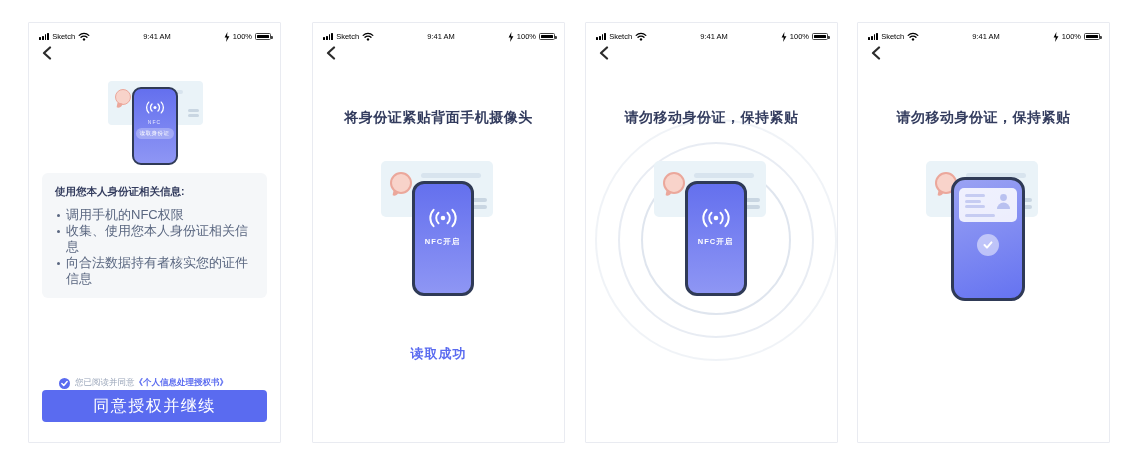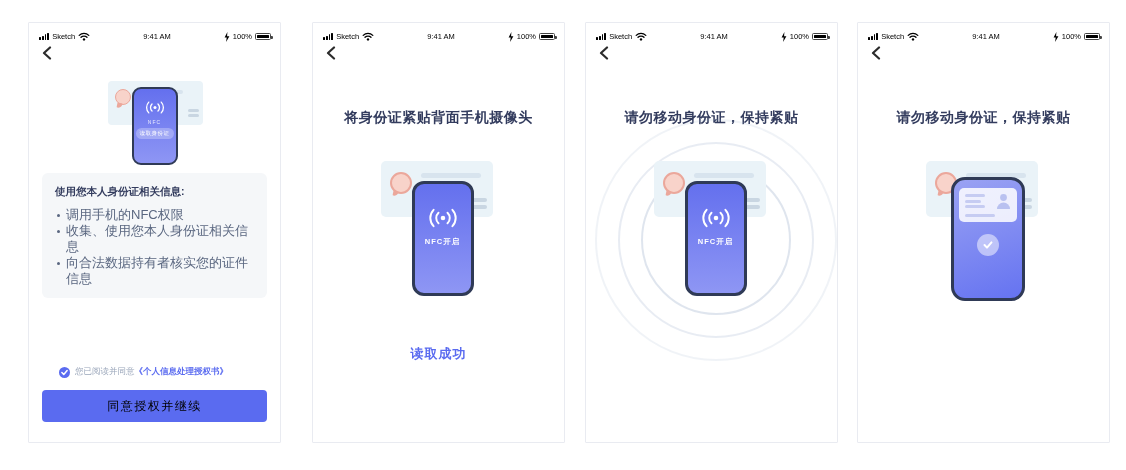--- a/index.html
+++ b/index.html
@@ -77,27 +77,27 @@
   .mini-badge { margin-top:3px; background:rgba(255,255,255,0.28); color:#fff; font-size:5.5px;
                 padding:2px 4px; border-radius:7px; letter-spacing:0.5px; }
 
   .consent-card { position:absolute; top:150px; left:13px; right:13px; background:#f5f7f9;
                   border-radius:6px; padding:12px 13px 11px 13px; }
   .consent-heading { font-size:10.5px; font-weight:bold; color:#333c5e; margin-bottom:8px; }
   .consent-item { display:flex; font-size:13px; color:#5a6780; line-height:16px; }
   .consent-item .dot { flex:none; width:3px; height:3px; background:#5a6780; border-radius:50%;
                        margin:6.5px 6px 0 2px; }
 
-  .agree-row { position:absolute; left:14px; bottom:64px; display:flex; align-items:center; font-size:8.5px;padding-left:16px; }
+  .agree-row { position:absolute; left:14px; bottom:53px; display:flex; align-items:center; font-size:8.5px;padding-left:16px; }
   .checkbox { width:11px; height:11px; border-radius:50%; background:#5a6bf0;
               display:flex; align-items:center; justify-content:center; margin-right:5px; cursor:pointer; }
   .agree-prefix { color:#9aa6ba; }
   .agree-link { color:#5a6bf0; font-weight:bold; cursor:pointer; }
   .primary-btn { position:absolute; left:13px; right:13px; bottom:20px; height:32px;
-                 background:#5a6bf0; border-radius:4px; color:#000000; font-size:12px; letter-spacing:1.5px;
+                 background:#5a6bf0; border-radius:4px; color:#ffffff; font-size:16px; letter-spacing:1.5px;
                  display:flex; align-items:center; justify-content:center; cursor:pointer; }
 
   
   .phone4 { position:absolute; top:22px; left:50%; margin-left:-37px; width:74px; height:124px;
             border:3px solid #2f3a56; border-radius:14px; z-index:2;
             background:linear-gradient(160deg,#9aa2f3 0%,#6573f1 100%);
             display:flex; flex-direction:column; align-items:center; }
   .id-preview { margin-top:8px; width:58px; height:34px; background:rgba(255,255,255,0.85);
                 border-radius:5px; position:relative; }
   .pv-line { position:absolute; left:6px; background:#c6ccf2; border-radius:1.5px; height:3px; }

